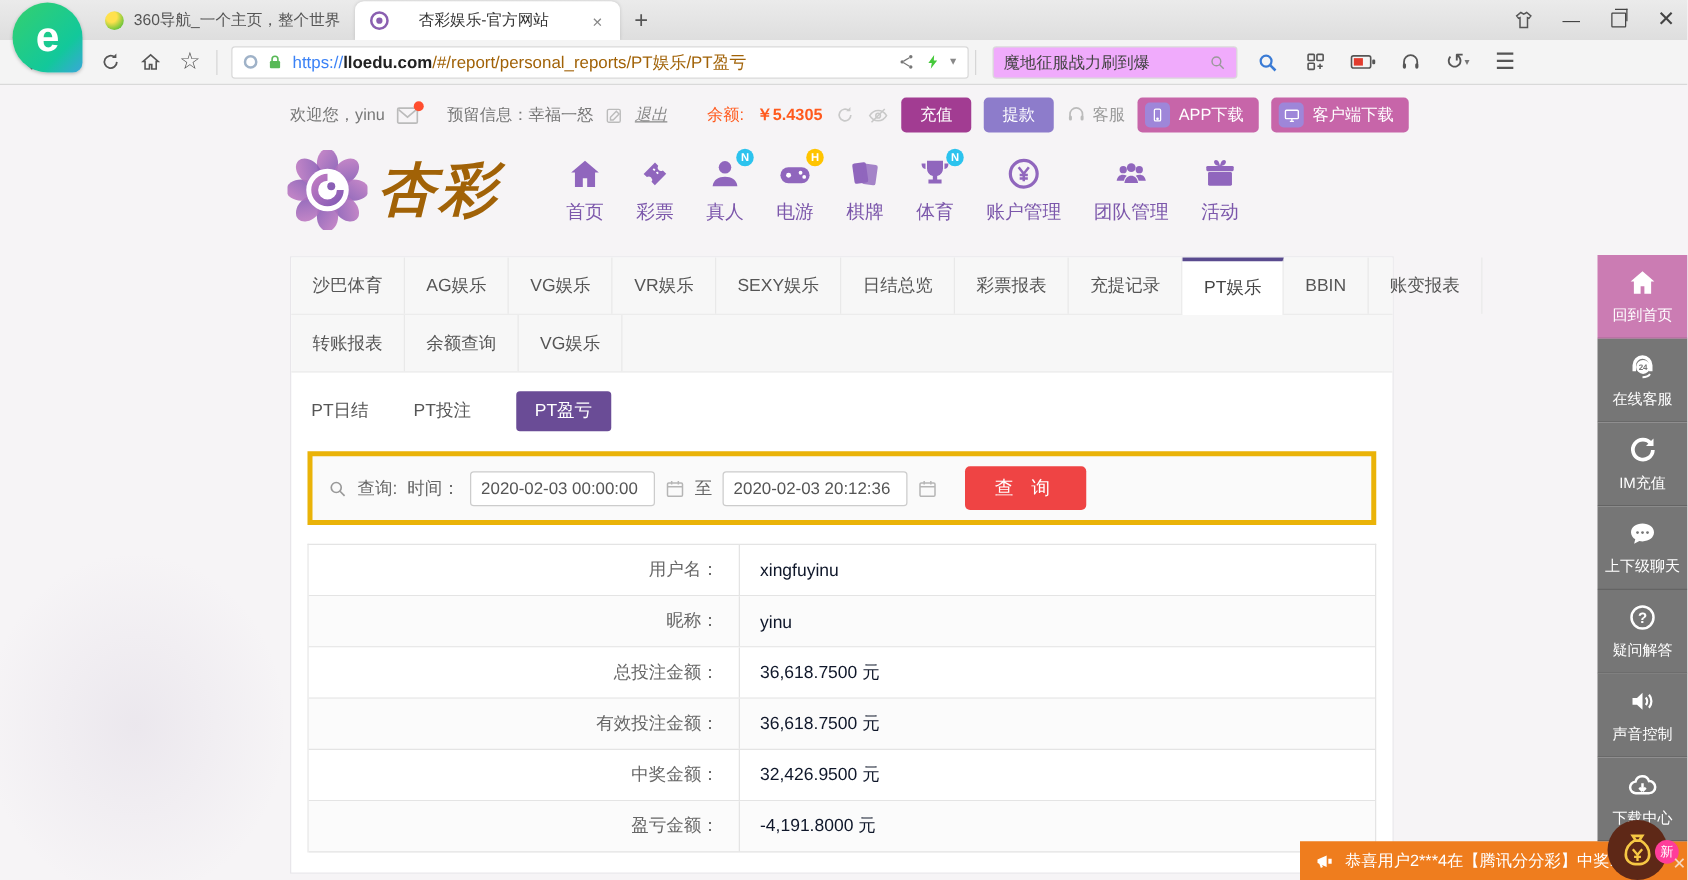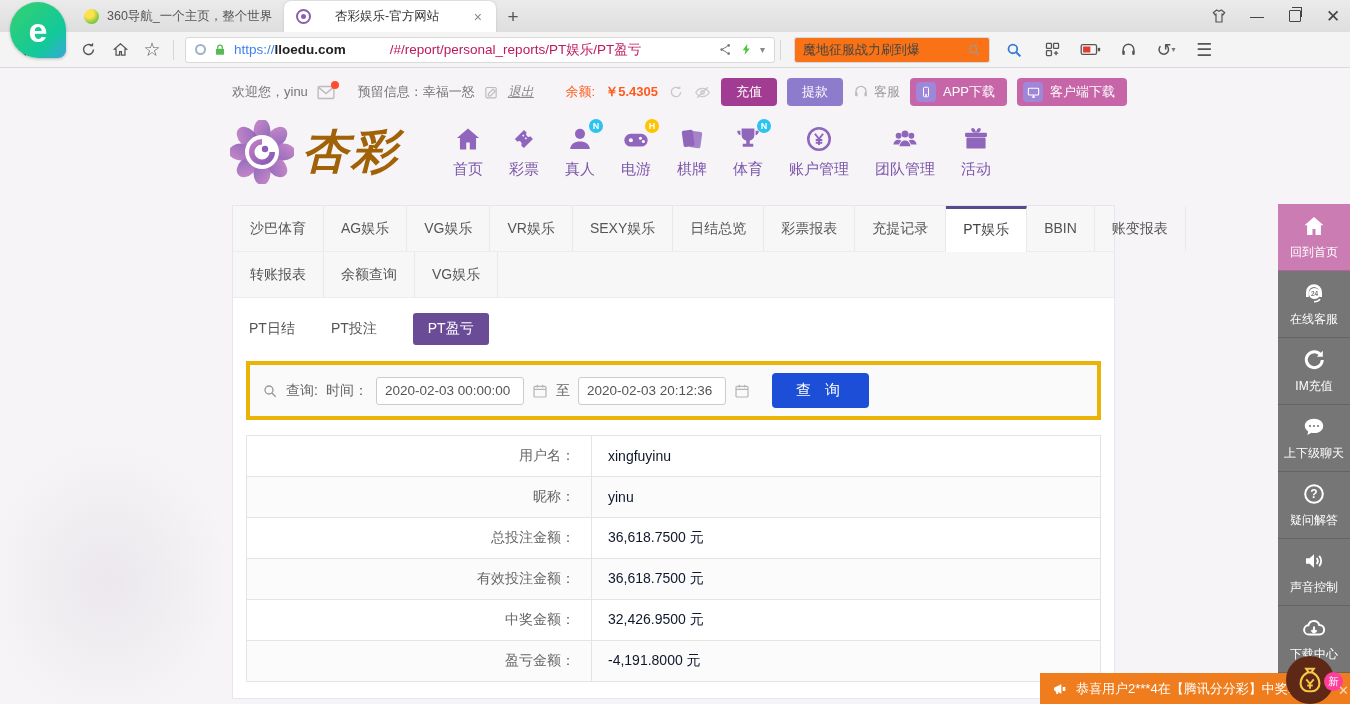--- a/index.html
+++ b/index.html
@@ -33,22 +33,22 @@
   #toolbar{position:absolute;left:0;top:32px;right:0;height:36px;background:#f4f4f4;
            border-bottom:1px solid #d9d9d9;display:flex;align-items:center;padding:0 8px;box-sizing:border-box;}
   .tbtn{width:32px;height:28px;display:flex;align-items:center;justify-content:center;color:#555;font-size:17px;}
   .tb-divider{width:1px;height:20px;background:#d6d6d6;margin:0 5px;}
   #urlbox{width:590px;height:26px;background:#fff;border:1px solid #d9d9d9;border-radius:3px;
           display:flex;align-items:center;padding:0 9px;gap:7px;margin-left:6px;box-sizing:border-box;}
   .url-circle{width:11px;height:11px;border:2px solid #9fb2c8;border-radius:50%;box-sizing:border-box;}
   #url-text{font-size:13.5px;white-space:nowrap;overflow:hidden;flex:1;}
   #url-scheme{color:#3b82f6;}
   #url-host{color:#222;font-weight:bold;}
-  #url-path{color:#be185d;margin-left:44px;}
-  #searchbox{width:196px;height:26px;background:#f97316;border:1px solid #d9d9d9;border-radius:3px;
+  #url-path{color:#a16207;}
+  #searchbox{width:196px;height:26px;background:#f0abfc;border:1px solid #d9d9d9;border-radius:3px;
              display:flex;align-items:center;justify-content:space-between;padding:0 8px;margin-left:8px;
              font-size:13px;color:#444;box-sizing:border-box;}
   .right-icons{display:flex;align-items:center;gap:6px;margin-left:8px;}
 
   
   #userbar{position:absolute;left:232px;top:78px;width:895px;display:flex;align-items:center;
            font-size:13px;color:#777;gap:9px;}
   .ub-icon{position:relative;color:#aaa;}
   .maildot{position:absolute;right:-4px;top:-4px;width:8px;height:8px;border-radius:50%;background:#ff4d2e;}
   #logout{font-style:italic;text-decoration:underline;color:#888;}
@@ -84,21 +84,21 @@
   .ttab.active{background:#fff;border-top:3px solid #594a8e;line-height:40px;height:46px;
                margin-bottom:-1px;position:relative;z-index:2;color:#444;}
   #subtabs{display:flex;align-items:center;gap:36px;padding:15px 16px 12px;}
   .subtab{font-size:14px;color:#555;cursor:pointer;}
   .subtab.active{background:#6a4c96;color:#fff;padding:7px 15px;border-radius:3px;text-align:center;}
   #querybar{margin:4px 13px 15px;background:#fafafa;border:4px solid #eab308;display:flex;
             align-items:center;padding:8px 12px;gap:8px;font-size:14px;color:#666;}
   .dateinput{width:148px;height:28px;border:1px solid #ccc;border-radius:3px;padding:0 8px;
              font-size:13.5px;color:#555;background:#fff;box-sizing:border-box;}
   .cal{color:#b5b5b5;}
-  #querybtn{margin-left:14px;background:#1d4ed8;color:#fff;border:none;border-radius:4px;
+  #querybtn{margin-left:14px;background:#ef4444;color:#fff;border:none;border-radius:4px;
             padding:8px 24px;font-size:15px;letter-spacing:5px;cursor:pointer;}
   #report{margin:0 13px;border:1px solid #e4e4e4;border-bottom:none;}
   .rrow{display:flex;height:40px;border-bottom:1px solid #e4e4e4;background:#fff;align-items:stretch;font-size:14px;}
   .rrow:nth-child(even){background:#fbfbfb;}
   .rlabel{width:345px;box-sizing:border-box;padding-right:16px;color:#666;border-right:1px solid #e4e4e4;
           display:flex;align-items:center;justify-content:flex-end;}
   .rvalue{padding-left:16px;color:#0f172a;display:flex;align-items:center;}
 
   
   #sidebar{position:absolute;right:0;top:204px;width:72px;z-index:4;}

